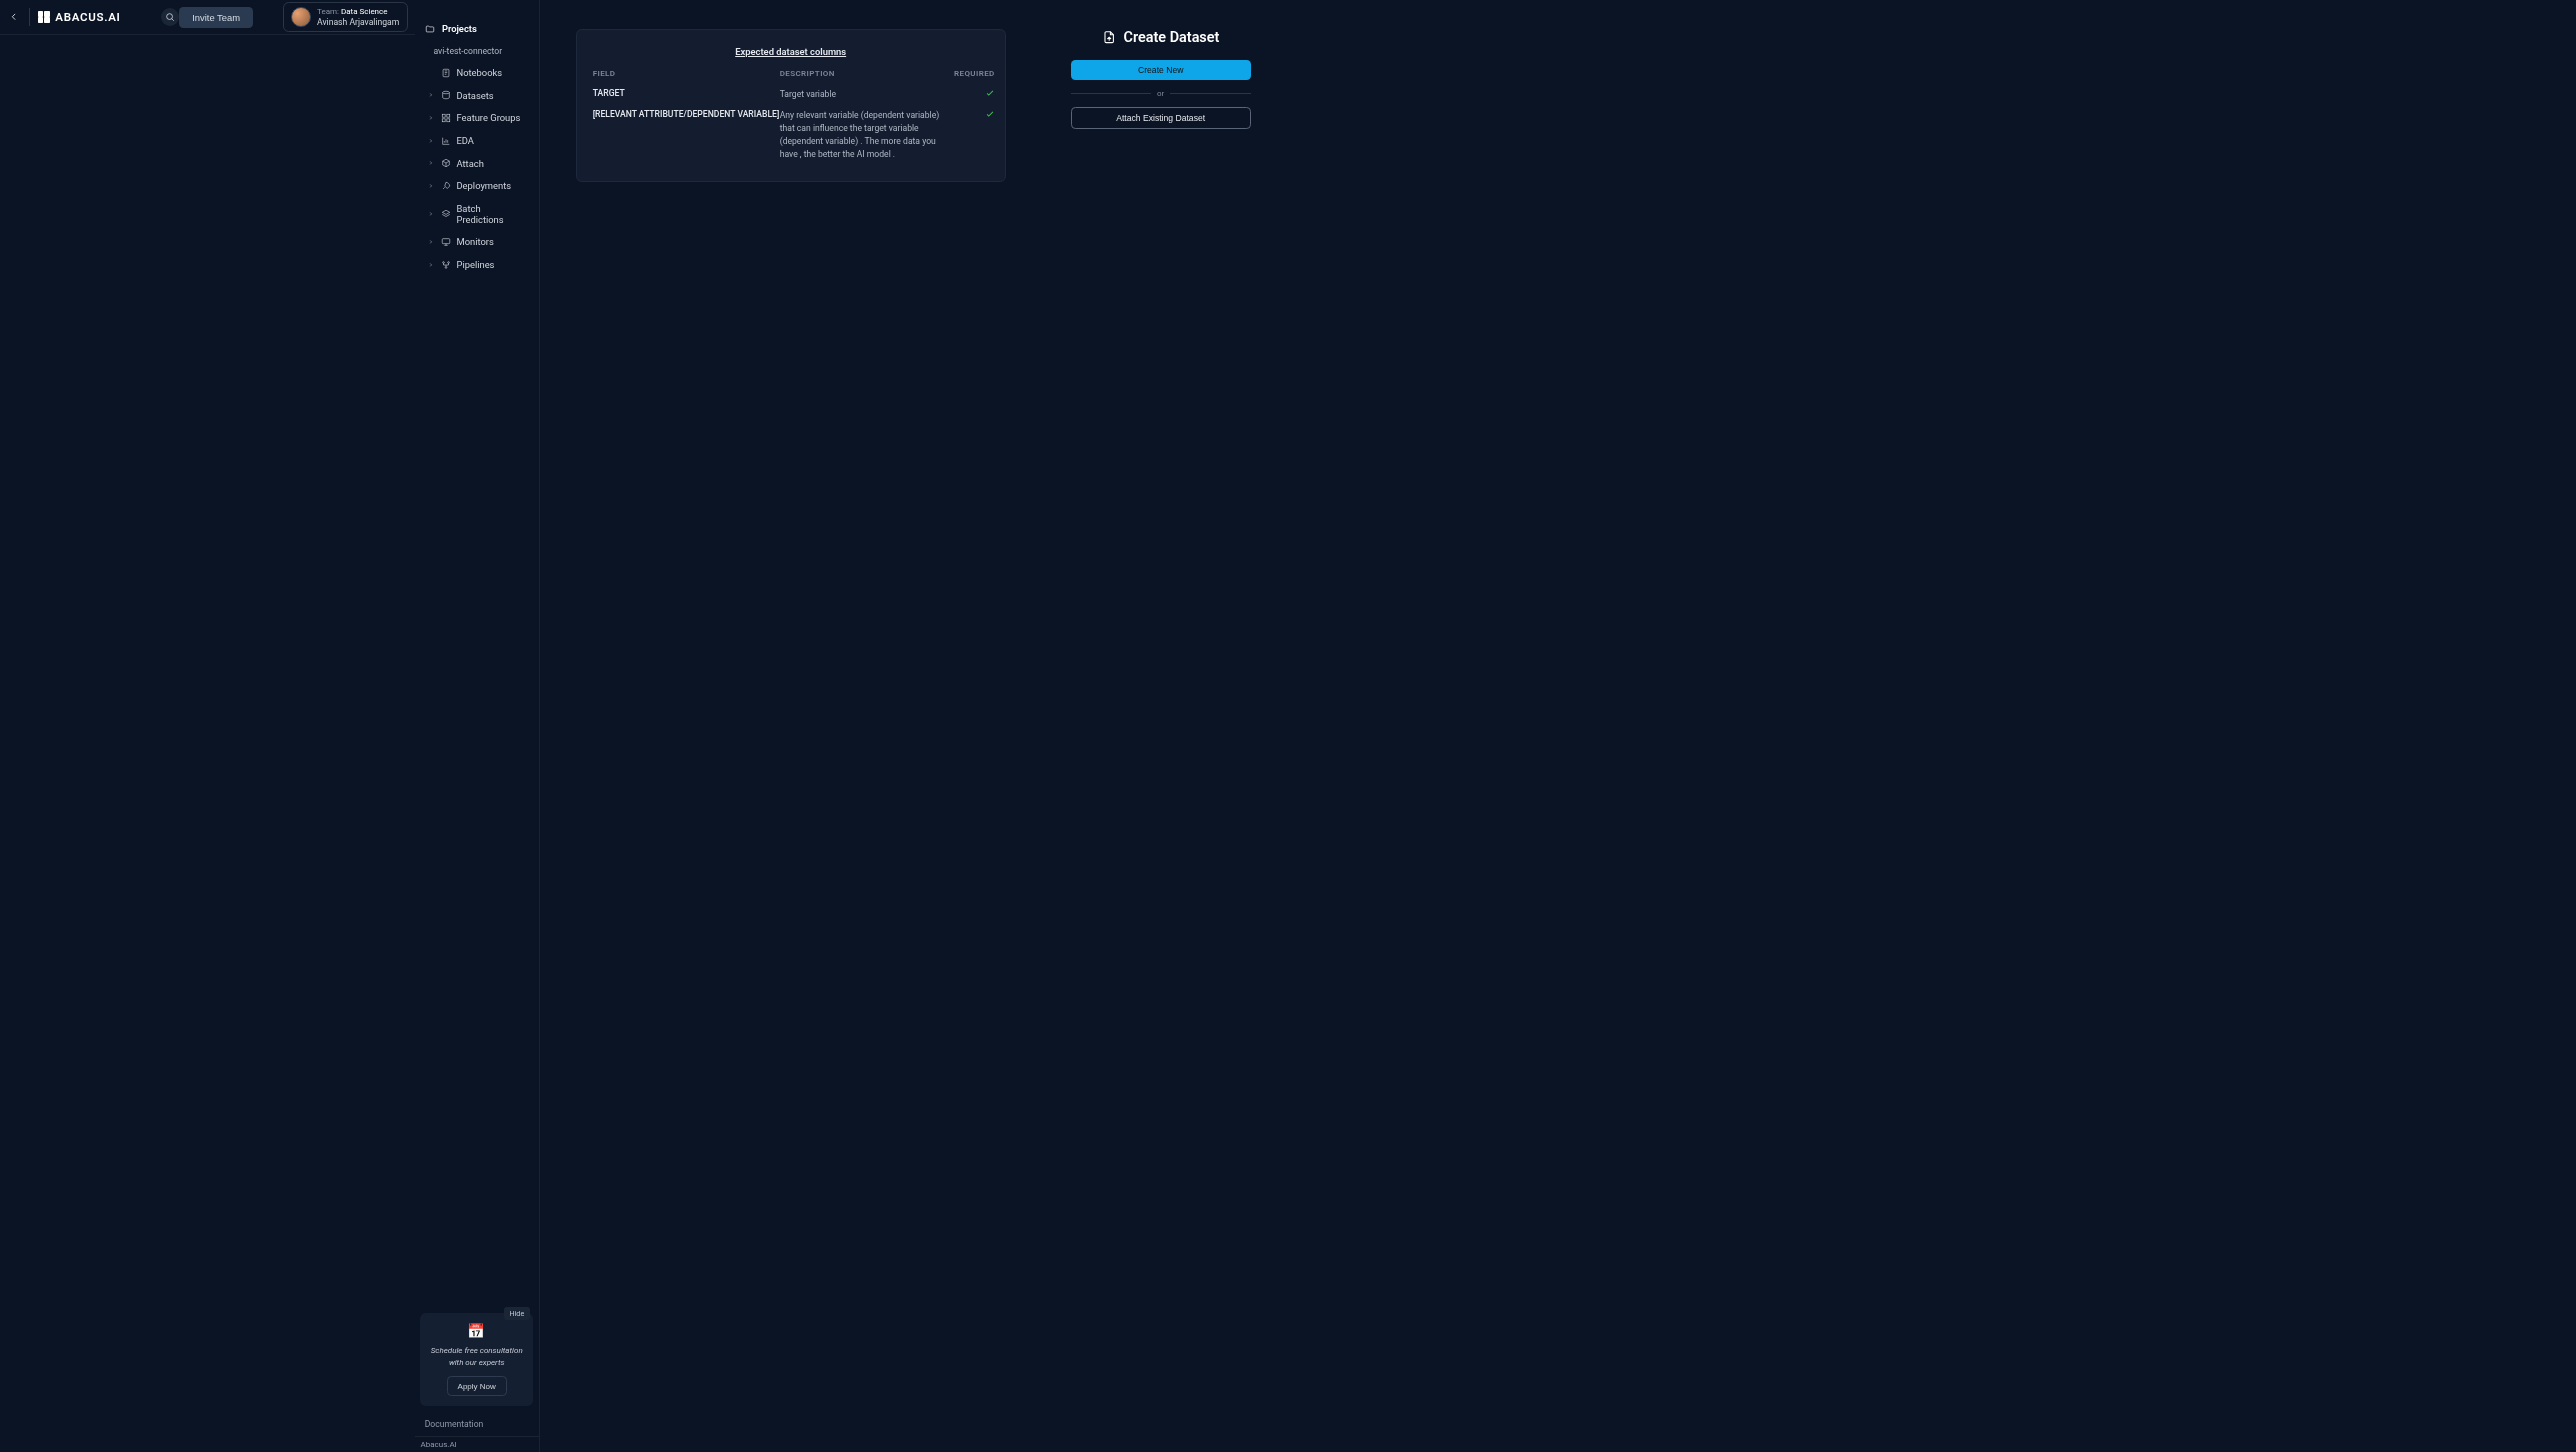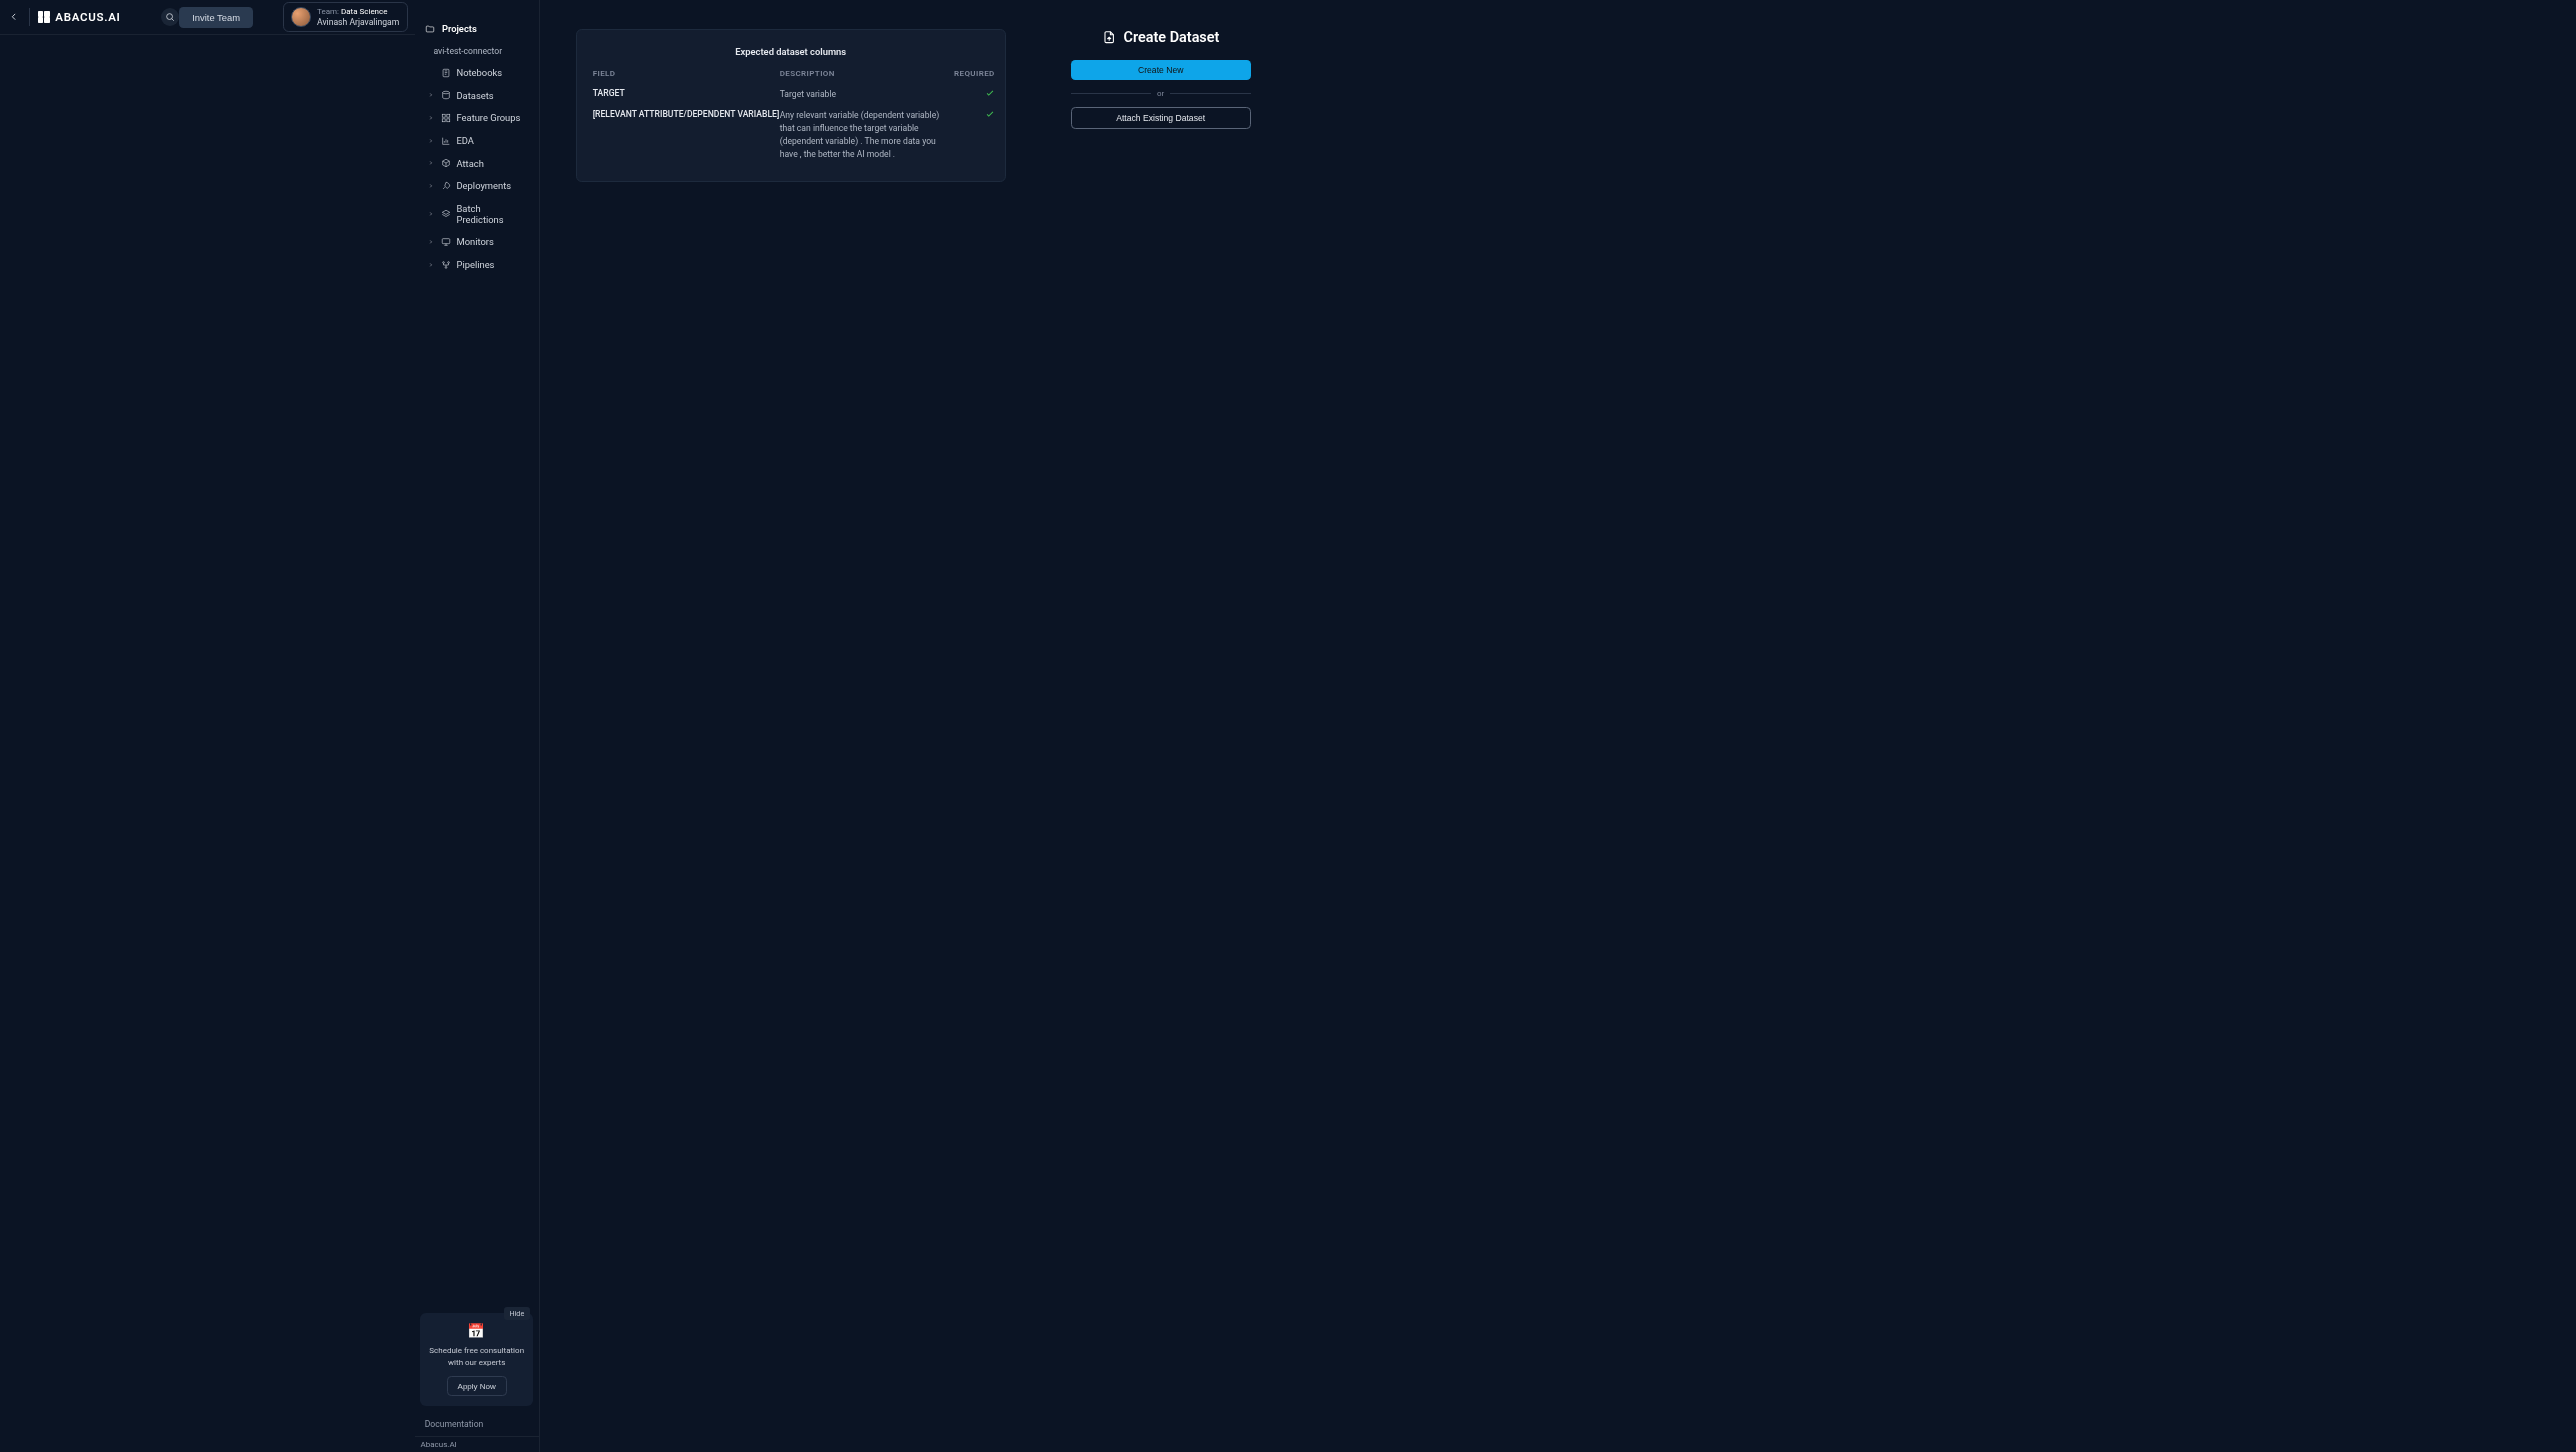--- a/index.html
+++ b/index.html
@@ -114,21 +114,21 @@
 .consult-hide {
   position: absolute; top: -5.8px; right: 2.9px;
   background: #1a2536;
   padding: 2.2px 5.8px;
   font-size: 7.2px;
   border-radius: 2.9px;
   color: #c5c9d3;
   cursor: pointer;
 }
 .consult-emoji { font-size: 14.4px; }
-.consult-text { font-size: 8px; color: #c5c9d3; margin: 5.8px 0 8.6px; line-height: 1.4; }
+.consult-text { font-size: 8px; color: #c5c9d3; margin: 5.8px 0 8.6px; line-height: 1.4; font-style: italic; }
 .consult-btn {
   background: transparent;
   border: 0.7px solid #2f3b50;
   color: #d0d5dd;
   padding: 4.3px 10px;
   font-size: 8px;
   border-radius: 4.3px;
   cursor: pointer;
 }
 .doc-link { padding: 7.2px 10px; font-size: 8.6px; color: #8f98a8; cursor: pointer; }
@@ -152,20 +152,21 @@
   border-radius: 5.8px;
   width: 430px;
   padding: 16px;
 }
 .table-title {
   text-align: center;
   font-size: 9.4px;
   font-weight: 600;
   color: #e5e8ee;
   margin-bottom: 11.5px;
+  text-decoration: underline;
 }
 .table-hdr {
   display: grid;
   grid-template-columns: 187px 165px 50px;
   font-size: 8px;
   letter-spacing: 0.4px;
   color: #7d8699;
   font-weight: 600;
   padding-bottom: 5.8px;
 }

